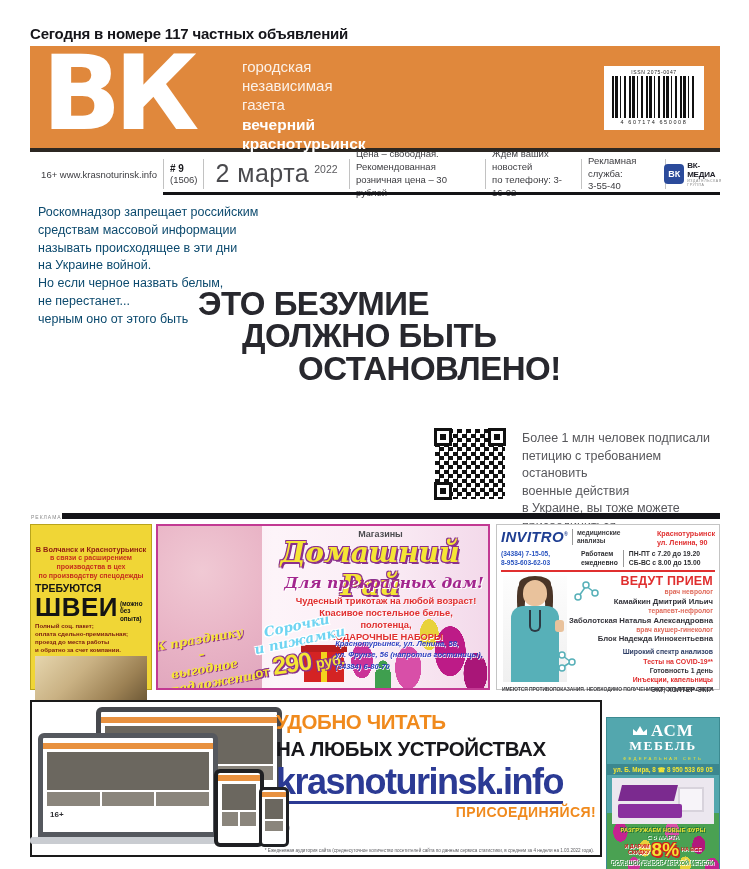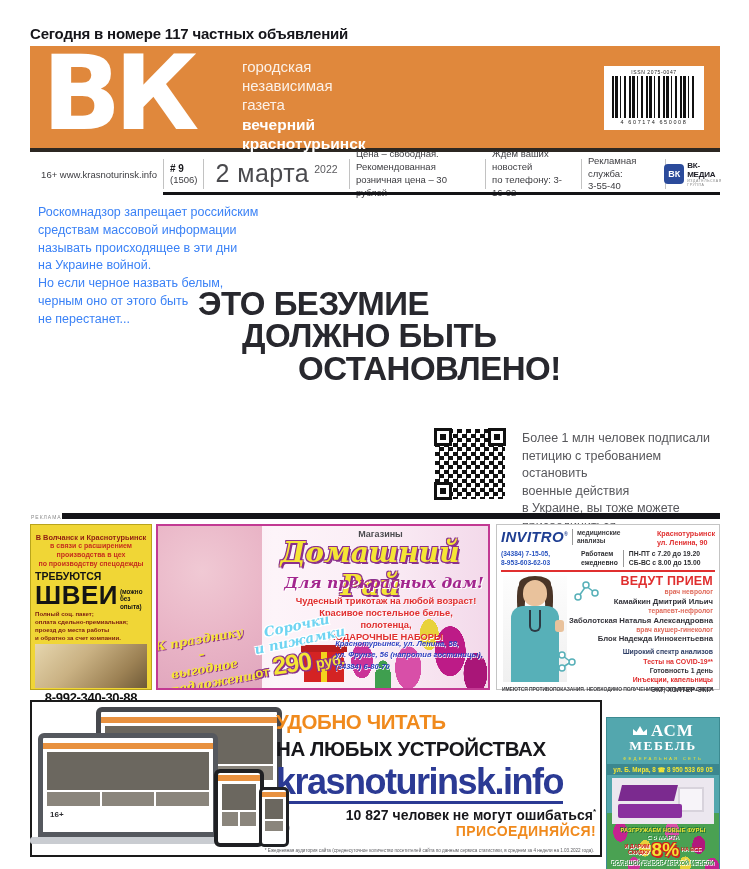--- a/index.html
+++ b/index.html
@@ -41,42 +41,42 @@
   .c6 { width:84px; line-height:1.35; }
   .c7 { width:55px; flex-direction:row; align-items:center; padding:0 2px; }
   .vkm-badge { width:20px; height:20px; background:#2b4b9b; border-radius:4px; color:#fff; font-weight:900; font-size:9px;
                display:flex; align-items:center; justify-content:center; flex:none; }
   .vkm-txt { margin-left:3px; }
   .vkm-name { font-size:8px; font-weight:800; color:#22222a; letter-spacing:-0.2px; }
   .vkm-sub { font-size:3.5px; color:#888; letter-spacing:0.6px; text-transform:uppercase; }
   .info-underline { position:absolute; left:163px; top:192px; width:557px; height:3px; background:#131316; }
 
   
-  .lead { position:absolute; left:38px; top:204px; font-size:12.5px; color:#3b82f6; line-height:1.42; }
+  .lead { position:absolute; left:38px; top:204px; font-size:12.5px; color:#0c4a6e; line-height:1.42; }
   .headline { position:absolute; left:198px; top:288px; color:#28282e; }
   .headline div { font-size:33px; font-weight:900; line-height:0.98; letter-spacing:-0.5px; }
   .hl2 { margin-left:44px; } .hl3 { margin-left:100px; }
 
   
   .qr { position:absolute; left:432px; top:426px; width:76px; height:76px; border:3px solid #fff;
         background:repeating-conic-gradient(#111 0% 25%, #fff 0% 50%); background-size:9px 9px; }
   .finder { position:absolute; width:18px; height:18px; background:#fff; border:3px solid #111; }
   .finder::after { content:""; position:absolute; inset:3px; background:#111; }
   .f-tl { left:-1px; top:-1px; } .f-tr { right:-1px; top:-1px; } .f-bl { left:-1px; bottom:-1px; }
   .petition { position:absolute; left:522px; top:430px; width:205px; font-size:12.5px; color:#57575b; line-height:1.4; }
 
   
   .ads-label { position:absolute; left:31px; top:514px; font-size:5px; color:#8a8a8a; letter-spacing:1px; text-transform:uppercase; }
   .ads-rule { position:absolute; left:62px; top:513px; width:658px; height:6px; background:#141418; }
 
   
   .mid { position:absolute; top:524px; height:166px;padding-left:44px; }
 
   
-  .ad-sew { left:30px; width:122px; background:#f0d636; border:1px solid #b9a41c; padding:8px 4px; display:flex; flex-direction:column; }
+  .ad-sew { left:30px; width:122px; background:#f0d636; border:1px solid #b9a41c; padding:20px 4px; display:flex; flex-direction:column; }
   .s-city { color:#8f1d12; font-weight:800; font-size:7.4px; text-align:center; }
   .s-reason { color:#c62f1d; font-weight:700; font-size:7px; text-align:center; line-height:1.25; }
   .s-req { font-size:10.5px; font-weight:800; color:#141414; margin-top:2px; }
   .s-posrow { display:flex; align-items:flex-start; }
   .s-pos { font-size:26px; font-weight:900; color:#141414; letter-spacing:0.5px; line-height:1; }
   .s-note { font-size:6.3px; font-weight:800; color:#141414; line-height:1.15; margin-left:2px; margin-top:6px; }
   .s-ben { font-size:6.1px; color:#7a1a10; font-weight:700; line-height:1.3; }
   .s-photo { height:44px; margin:2px 0; background:linear-gradient(135deg,#e6d6ae 0%,#c9b183 40%,#9c8154 75%,#6f5a37 100%); flex:none; }
   .s-phone { font-size:13px; font-weight:900; color:#111; text-align:center; letter-spacing:-0.3px; }
 
@@ -272,22 +272,22 @@
     </div>
   </div>
   <div class="info-underline"></div>
 
   <div class="lead">
     <div>Роскомнадзор запрещает российским</div>
     <div>средствам массовой информации</div>
     <div>называть происходящее в эти дни</div>
     <div>на Украине войной.</div>
     <div>Но если черное назвать белым,</div>
+    <div>не перестанет...</div>
     <div>черным оно от этого быть</div>
-    <div>не перестанет...</div>
   </div>
 
   <div class="headline">
     <div class="hl1">ЭТО БЕЗУМИЕ</div>
     <div class="hl2">ДОЛЖНО БЫТЬ</div>
     <div class="hl3">ОСТАНОВЛЕНО!</div>
   </div>
 
   <div class="qr">
     <div class="finder f-tl"></div>
@@ -472,21 +472,20 @@
         <div class="mini-row" style="margin:0 3px;">
             <div class="mini-cell" style="height:10px;"></div>
           </div>
       </div>
       <div class="age-tag">16+</div>
     </div>
     <div class="site-col">
       <div class="st2">УДОБНО ЧИТАТЬ</div>
       <div class="st1">НА ЛЮБЫХ УСТРОЙСТВАХ</div>
       <div><span class="surl">krasnoturinsk.info</span></div>
-      <div class="sstat"><span>10 827 человек не могут ошибаться</span><sup>*</sup></div>
       <div class="sjoin">ПРИСОЕДИНЯЙСЯ!</div>
     </div>
     <div class="sfoot">* Ежедневная аудитория сайта (среднесуточное количество посетителей сайта по данным сервиса статистики, в среднем за 4 недели на 1.03.2022 года).</div>
   </div>
 
   <div class="ad-furn">
     <div class="f-tulips"></div>
     <div class="f-texts">
       <div class="f-brandrow">
         <svg class="f-crown" viewBox="0 0 16 11">

